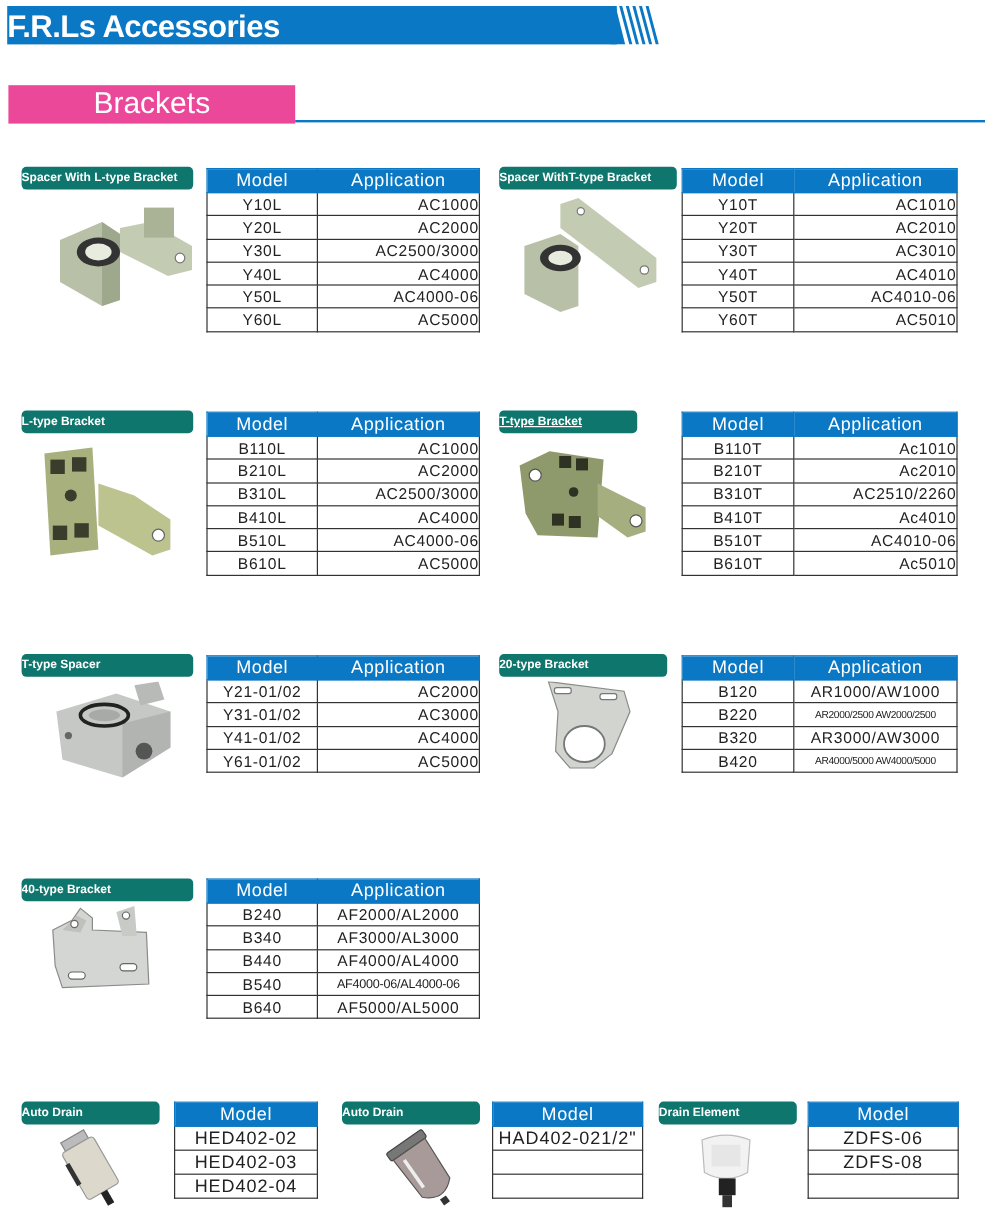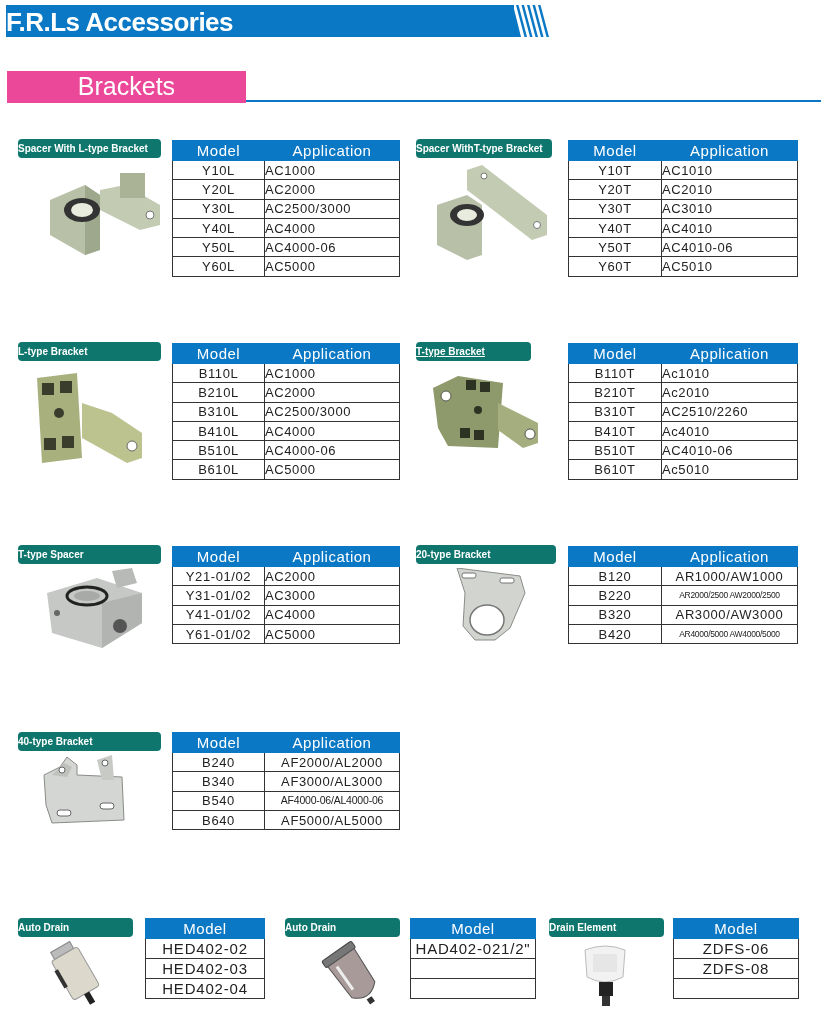--- a/index.html
+++ b/index.html
@@ -13,21 +13,21 @@
   .section-bar { position: absolute; left: 7px; top: 71px; width: 150px; height: 32px; background: #ec4899; }
   .section-bar .section-text { position: absolute; left: 0; top: 1px; width: 150px; text-align: center; color: #fff; font-size: 25px; }
   .section-line { position: absolute; left: 157px; top: 100px; width: 664px; height: 2px; background: #0a78c4; }
 
   .label-pill { position: absolute; height: 19px; background: #0f766e; border-radius: 4px; color: #fff; font-size: 10px; font-weight: bold; line-height: 19px; white-space: nowrap; overflow: hidden; }
 
   table.spec { position: absolute; border-collapse: collapse; background: #fff; }
   table.spec th { background: #0a78c4; color: #fff; font-weight: normal; font-size: 15px; height: 19px; line-height: 19px; padding: 0; border: 1px solid #0a78c4; letter-spacing: 0.5px; }
   table.spec td { border: 1px solid #333; font-size: 13px; height: 19.3px; line-height: 17px; padding: 0; color: #222; letter-spacing: 0.6px; }
   table.spec td.model { text-align: center; }
-  table.spec td.app { text-align: left; }
+  table.spec td.app { text-align: right; padding-left: 28px; }
   table.spec td.app.center { text-align: center; padding-left: 0; }
   table.spec td.app.tiny { font-size: 8.5px; letter-spacing: -0.3px; text-align: center; padding-left: 0; }
   table.spec td.app.small { font-size: 10.5px; letter-spacing: -0.2px; text-align: center; padding-left: 0; }
   table.spec.single td { text-align: center; font-size: 15px; height: 20px; letter-spacing: 0.8px; }
 
   .product-img { position: absolute; }
 </style>
 </head>
 <body>
 
@@ -90,21 +90,21 @@
         <td class="model">Y50L</td>
         <td class="app">AC4000-06</td>
       </tr>
     <tr>
         <td class="model">Y60L</td>
         <td class="app">AC5000</td>
       </tr>
   </tbody>
 </table>
 
-<div class="label-pill" style="left:416px;top:139px;width:136px;">Spacer WithT-type Bracket</div>
+<div class="label-pill" style="left:416px;top:139px;width:148px;">Spacer WithT-type Bracket</div>
 <svg class="product-img" style="left:432px;top:160px;" width="120" height="105" viewBox="0 0 120 105">
   <polygon points="5,45 35,35 50,45 50,95 35,100 5,85" fill="#b8c1a8"></polygon>
   <ellipse cx="35" cy="55" rx="17" ry="11" fill="#333"></ellipse>
   <ellipse cx="35" cy="55" rx="10" ry="6" fill="#e8ecde"></ellipse>
   <polygon points="35,10 50,5 115,55 115,75 100,80 35,30" fill="#c3cbb3"></polygon>
   <circle cx="105" cy="65" r="3.5" fill="#fff" stroke="#777"></circle>
   <circle cx="52" cy="16" r="3" fill="#fff" stroke="#777"></circle>
 </svg>
 <table class="spec" style="left:568px;top:140px;width:230px;">
   <colgroup>
@@ -349,20 +349,24 @@
   <tbody>
     <tr>
         <td class="model">B240</td>
         <td class="app center">AF2000/AL2000</td>
       </tr>
     <tr>
         <td class="model">B340</td>
         <td class="app center">AF3000/AL3000</td>
       </tr>
     <tr>
+        <td class="model">B440</td>
+        <td class="app center">AF4000/AL4000</td>
+      </tr>
+    <tr>
         <td class="model">B540</td>
         <td class="app small">AF4000-06/AL4000-06</td>
       </tr>
     <tr>
         <td class="model">B640</td>
         <td class="app center">AF5000/AL5000</td>
       </tr>
   </tbody>
 </table>
 

